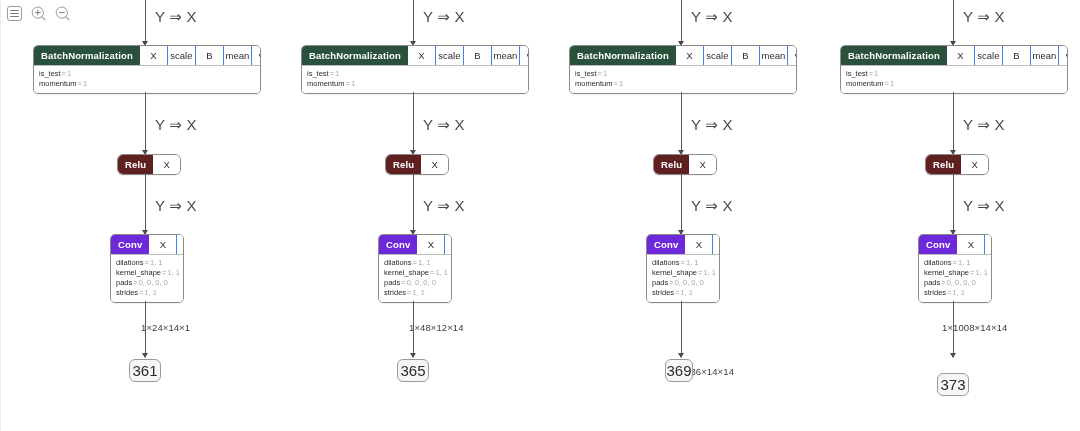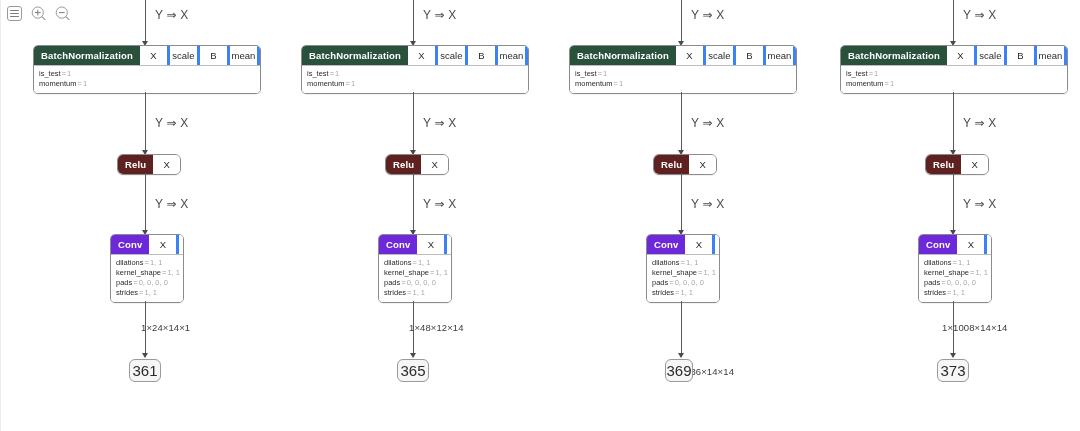--- a/index.html
+++ b/index.html
@@ -67,21 +67,21 @@
     width: 0;
     height: 0;
     border-left: 3.5px solid transparent;
     border-right: 3.5px solid transparent;
     border-top: 5px solid #4a4a4a;
   }
 
   
   .edge-label {
     position: absolute;
-    font-size: 12px;
+    font-size: 15px;
     color: #4a4a4a;
     white-space: nowrap;
     letter-spacing: .2px;
   }
   .shape-label {
     position: absolute;
     font-size: 9.5px;
     color: #3c3c3c;
     white-space: nowrap;
     letter-spacing: .1px;
@@ -114,21 +114,21 @@
     white-space: nowrap;
   }
   .node-port {
     display: flex;
     align-items: center;
     justify-content: center;
     padding: 0 7px;
     font-size: 9.5px;
     color: #2b2b2b;
     background: #ffffff;
-    border-left: 3px solid #3b82f6;
+    border-left: 1px solid #3b82f6;
     white-space: nowrap;
     min-width: 13px;
   }
   .node-port.first { border-left: none; }
   .node-attrs {
     border-top: 1px solid #bdbdbd;
     padding: 3px 5px 4px 5px;
     background: #ffffff;
   }
   .attr-row {
@@ -426,16 +426,16 @@
         <div class="attr-row"><span class="attr-key">kernel_shape</span><span class="attr-eq">=</span><span class="attr-val">1, 1</span></div>
         <div class="attr-row"><span class="attr-key">pads</span><span class="attr-eq">=</span><span class="attr-val">0, 0, 0, 0</span></div>
         <div class="attr-row"><span class="attr-key">strides</span><span class="attr-eq">=</span><span class="attr-val">1, 1</span></div>
       </div>
     </div>
 
     <div class="edge" style="left:149px;top:301px;height:56px;"></div>
     <div class="arrow-head" style="left:145.5px;top:353px;"></div>
     <div class="shape-label" style="left:138px;top:322px;">1×1008×14×14</div>
 
-    <div class="terminal" style="left:133px;top:359px;width:32px;height:23px;">373</div>
+    <div class="terminal" style="left:133px;top:373px;width:32px;height:23px;">373</div>
   </div>
 
 </div>
 
 </body></html>

